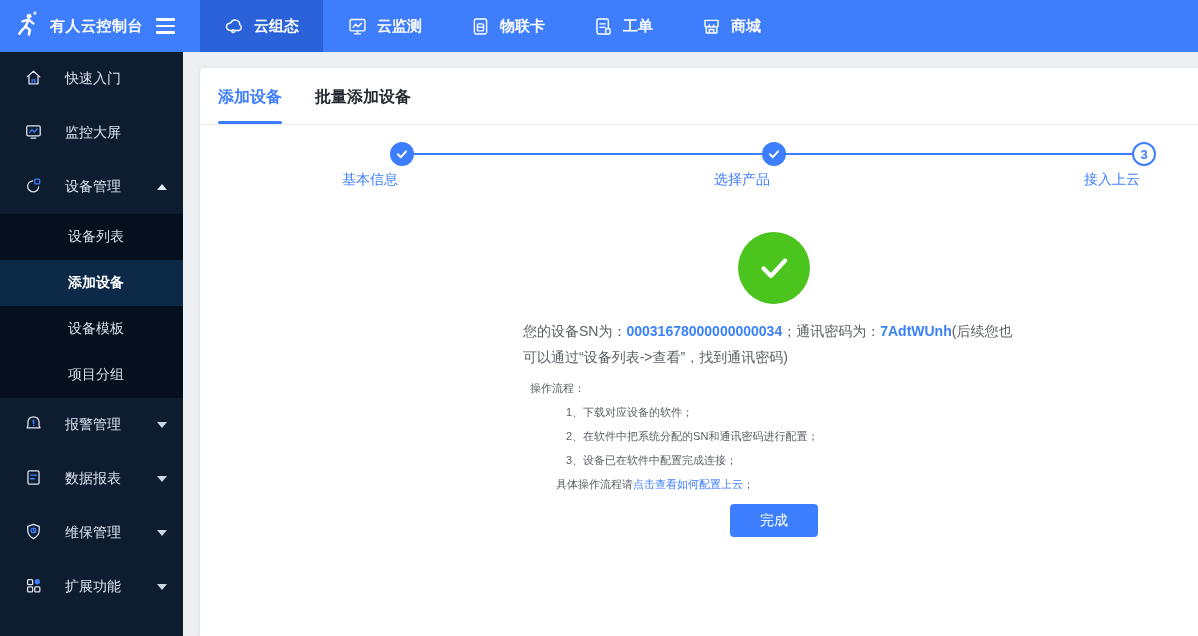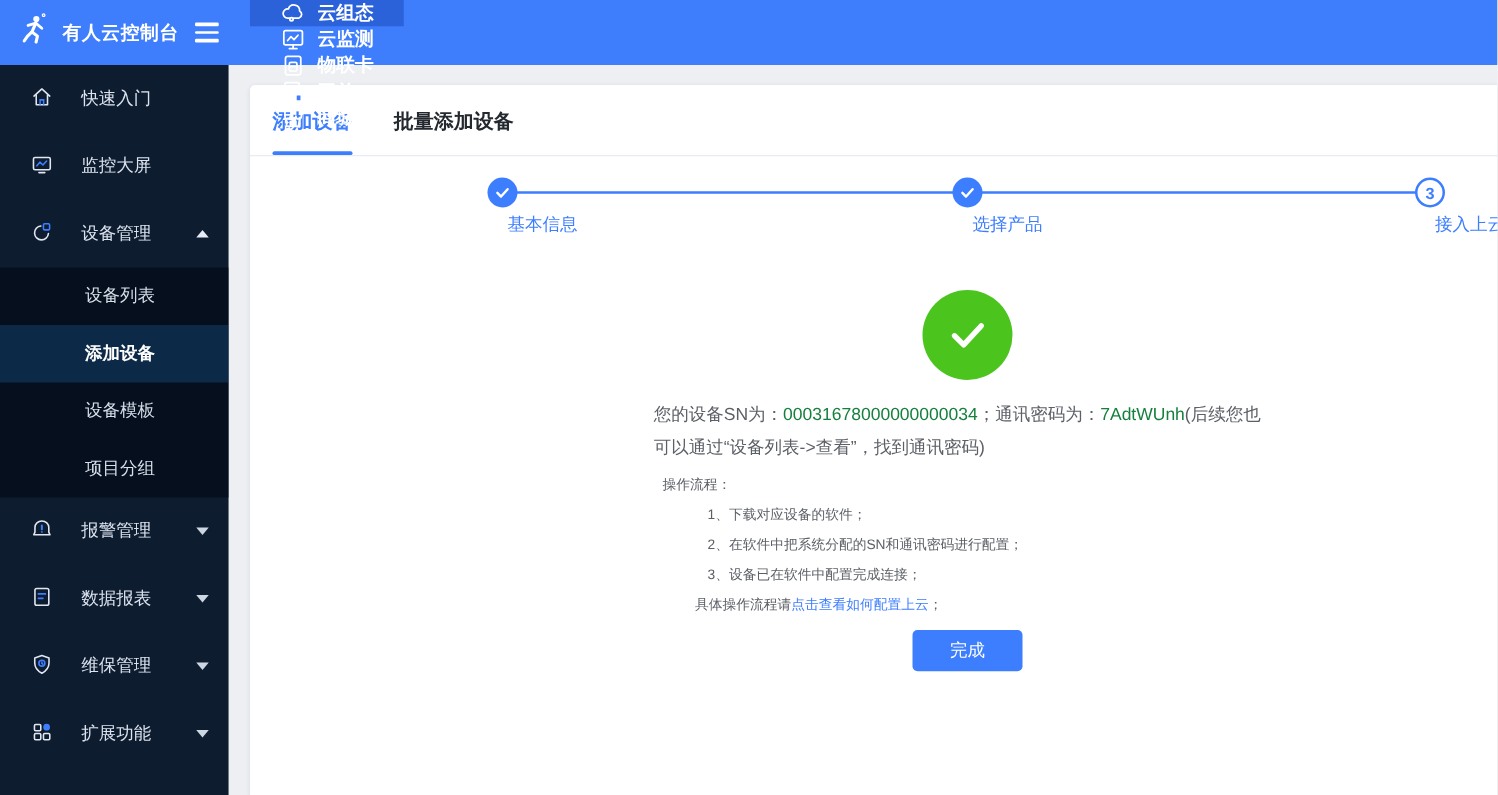--- a/index.html
+++ b/index.html
@@ -7,21 +7,21 @@
     font-family:"Liberation Sans","DejaVu Sans",sans-serif; background:#edeff3; }
   .page { position:relative; width:1198px; height:636px; }
 
   
   .topbar { position:absolute; top:0; left:0; right:0; height:52px;
     background:#3e7dfc; display:flex; align-items:stretch; z-index:5; }
   .brand { width:183px; display:flex; align-items:center; padding-left:14px; gap:9px; flex:none; }
   .brand-title { color:#fff; font-size:15px; font-weight:700; letter-spacing:.5px; white-space:nowrap; }
   .burger { margin-left:4px; display:flex; flex-direction:column; gap:4px; cursor:pointer; }
   .burger span { display:block; width:19px; height:2.5px; background:#fff; border-radius:1px; }
-  .topnav { display:flex; align-items:stretch; margin-left:17px;flex-direction:column; }
+  .topnav { display:flex; align-items:stretch; margin-left:17px; }
   .topnav-item { display:flex; align-items:center; gap:9px; padding:0 24px;
     color:#fff; font-size:15px; font-weight:600; cursor:pointer; white-space:nowrap; }
   .topnav-item.active { background:#2b62d9; }
   .topnav-item svg { display:block; }
 
   
   .sidebar { position:absolute; top:52px; left:0; bottom:0; width:183px;
     background:#0e1c30; color:#dbe3ee; font-size:14px; }
   .side-item { height:54px; display:flex; align-items:center; padding:0 16px 0 24px;
     gap:22px; cursor:pointer; }
@@ -46,29 +46,29 @@
   .tab.active { color:#3d7eff; font-weight:700; }
   .tab.active::after { content:""; position:absolute; left:0; right:0; bottom:0;
     height:3px; background:#3d7eff; border-radius:2px; }
 
   
   .step-line { position:absolute; left:202px; top:85px; width:742px; height:2px; background:#3d7eff; }
   .step-dot { position:absolute; top:74px; width:24px; height:24px; border-radius:50%;
     background:#3d7eff; display:flex; align-items:center; justify-content:center; }
   .step-dot.outline { background:#fff; border:2px solid #3d7eff; color:#3d7eff;
     font-size:13px; font-weight:600; }
-  .step-label { position:absolute; top:103px; width:120px; text-align:right;
+  .step-label { position:absolute; top:103px; width:120px; text-align:left;
     color:#3d7eff; font-size:14px; }
 
   .big-check { position:absolute; left:538px; top:164px; width:72px; height:72px;
     border-radius:50%; background:#4cc41e; display:flex; align-items:center; justify-content:center; }
 
   .sn-par { position:absolute; left:323px; top:250px; width:494px;
     font-size:14px; color:#5c6066; line-height:26px; }
-  .sn-par b { color:#15803d; font-weight:400; }
+  .sn-par b { color:#3b82f6; font-weight:700; }
 
   .flow { position:absolute; left:330px; top:308px; font-size:11px; color:#5c6066; line-height:24px; }
   .flow .ind { padding-left:36px; }
   .flow .ind2 { padding-left:26px; }
   .flow a { color:#3d7eff; text-decoration:none; cursor:pointer;margin-top:37px; }
 
   .finish-btn { position:absolute; left:530px; top:436px; width:88px; height:33px;
     background:#3d7eff; color:#fff; font-size:14px; border:none; border-radius:4px;
     cursor:pointer; font-family:inherit; }
 </style>

